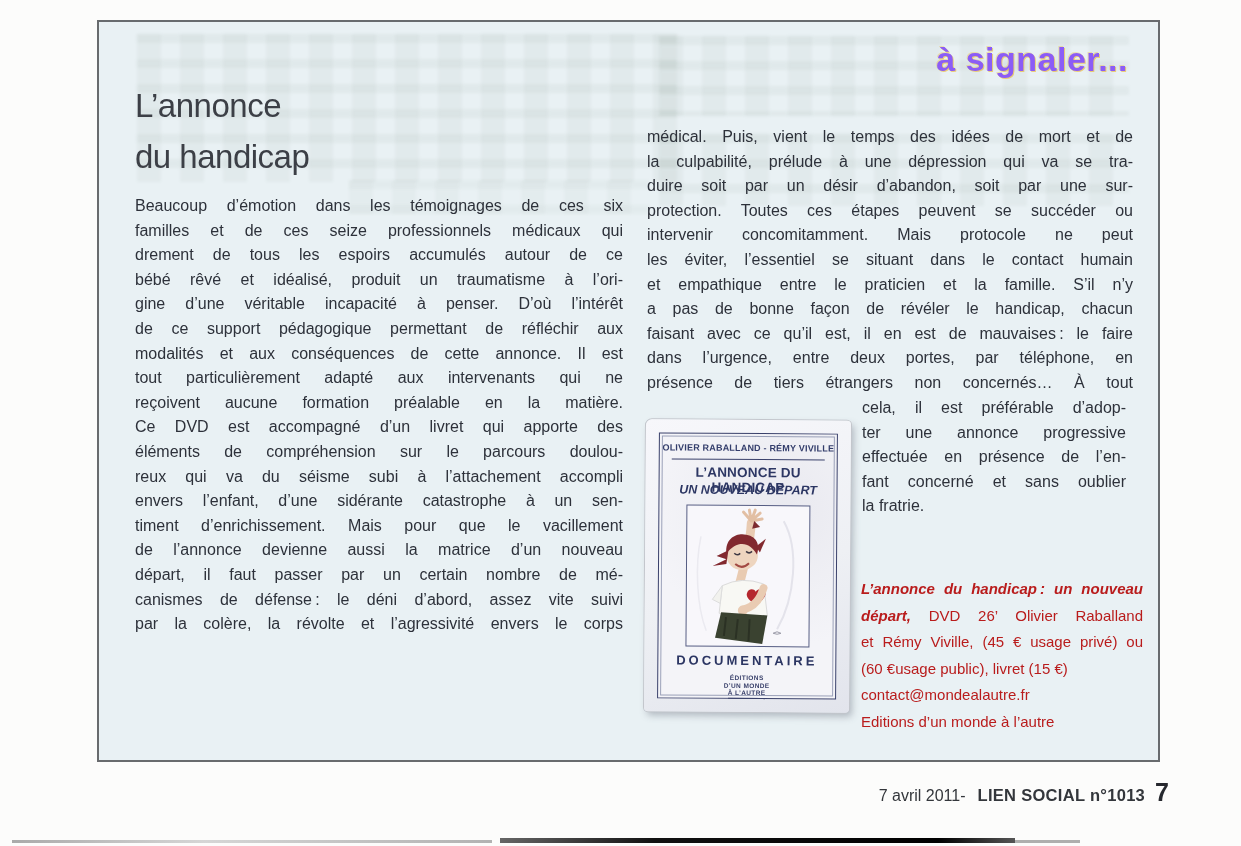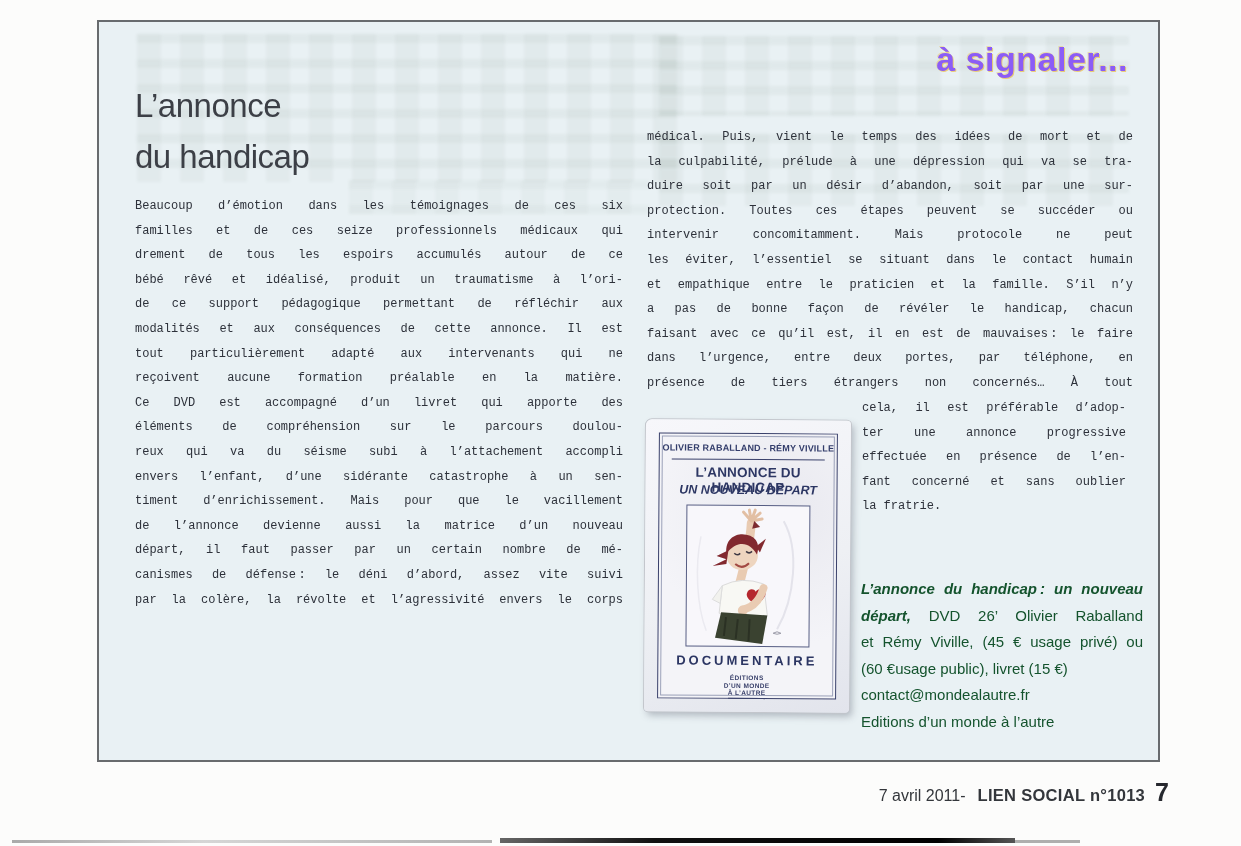--- a/index.html
+++ b/index.html
@@ -30,22 +30,22 @@
     font-size:34px; font-weight:700; letter-spacing:.5px; color:#8b5cf6;
     text-shadow:1px 1px 0 rgba(238,178,22,.55), -1px -1px 0 rgba(238,178,22,.3);
   }
   .title {
     position:absolute; left:36px; top:58px;
     font-size:33px; line-height:51px; font-weight:500;
     letter-spacing:-.5px; color:#3c3f46;
   }
   
   .bodycol {
-    position:absolute; font-family:Liberation Mono, monospace;
-    font-size:12px; line-height:24.6px; color:#2d313a;
+    position:absolute; font-family:Liberation Sans, sans-serif;
+    font-size:16px; line-height:24.6px; color:#2d313a;
   }
   .tline { text-align:justify; text-align-last:justify; white-space:normal; }
   .no-just-last .tline:last-child { text-align-last:left; }
   .col-left  { left:36px;  top:172px; width:488px; }
   .col-right { left:548px; top:103px; width:486px; }
   .col-side  { left:763px; top:374px; width:264px; }
 
   
   .dvd {
     position:absolute; left:546px; top:398px; width:205px; height:292px;
@@ -88,21 +88,21 @@
   }
   .dvd-pub {
     position:absolute; top:240px; left:0; right:0; text-align:center;
     font-size:6.5px; font-weight:700; line-height:7.5px; color:#3a416b;
     text-transform:uppercase; letter-spacing:.4px;
   }
   .dvd-pub .u { display:inline-block; border-bottom:1px solid #3a416b; padding-bottom:1px; }
 
   
   .caption { position:absolute; left:762px; top:554px; width:282px;
-    font-size:15px; line-height:26.5px; color:#14532d; }
+    font-size:15px; line-height:26.5px; color:#b91c1c; }
   .cap-line.just { text-align:justify; text-align-last:justify; }
   .cap-bold { font-weight:700; font-style:italic; }
 
   
   .footer { position:absolute; top:778px; right:72px; display:flex; align-items:baseline; color:#33363b; }
   .footer .date { font-size:16px; }
   .footer .pub  { font-size:16.5px; font-weight:700; letter-spacing:.3px;padding-left:12px; }
   .footer .pagenum { font-size:25px; font-weight:700; margin-left:10px; color:#26282e; }
 
   
@@ -130,20 +130,21 @@
     <div class="title">
       <div>L’annonce</div>
       <div>du handicap</div>
     </div>
 
     <div class="bodycol col-left">
         <div class="tline">Beaucoup d’émotion dans les témoignages de ces six</div>
         <div class="tline">familles et de ces seize professionnels médicaux qui</div>
         <div class="tline">drement de tous les espoirs accumulés autour de ce</div>
         <div class="tline">bébé rêvé et idéalisé, produit un traumatisme à l’ori-</div>
+        <div class="tline">gine d’une véritable incapacité à penser. D’où l’intérêt</div>
         <div class="tline">de ce support pédagogique permettant de réfléchir aux</div>
         <div class="tline">modalités et aux conséquences de cette annonce. Il est</div>
         <div class="tline">tout particulièrement adapté aux intervenants qui ne</div>
         <div class="tline">reçoivent aucune formation préalable en la matière.</div>
         <div class="tline">Ce DVD est accompagné d’un livret qui apporte des</div>
         <div class="tline">éléments de compréhension sur le parcours doulou-</div>
         <div class="tline">reux qui va du séisme subi à l’attachement accompli</div>
         <div class="tline">envers l’enfant, d’une sidérante catastrophe à un sen-</div>
         <div class="tline">timent d’enrichissement. Mais pour que le vacillement</div>
         <div class="tline">de l’annonce devienne aussi la matrice d’un nouveau</div>

